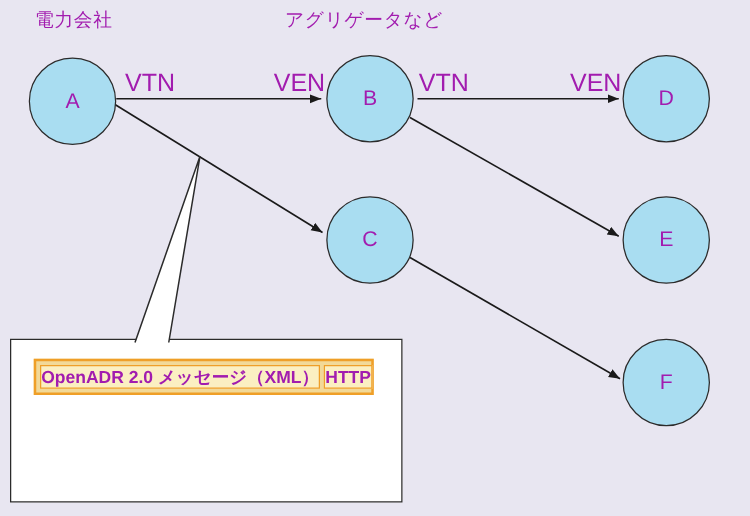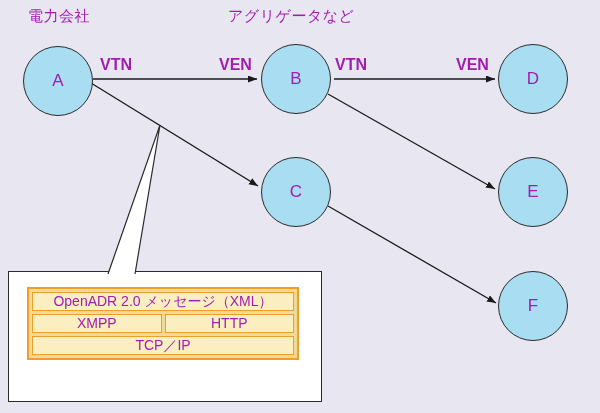--- a/index.html
+++ b/index.html
@@ -21,45 +21,44 @@
     border-radius:50%;
     background:#a9ddf1;
     border:1.6px solid #2b2b2b;
     box-sizing:border-box;
     display:flex;align-items:center;justify-content:center;
     font-size:17px;
     z-index:2;
   }
   .edge-label{
     position:absolute;top:56px;
-    font-size:16px;
+    font-size:20px;
     white-space:nowrap;
     z-index:3;
-    font-weight:bold;
   }
   svg.overlay{
     position:absolute;left:0;top:0;
     z-index:1;
   }
   .callout{
     position:absolute;left:8px;top:271px;
     width:314px;height:131px;
     background:#ffffff;
     border:1.5px solid #2b2b2b;
     box-sizing:border-box;
     z-index:0;
   }
   .stack{
     position:absolute;left:18px;top:15px;
     width:272px;
     box-sizing:border-box;
     border:2px solid #ef9f28;
     background:#f2d998;
     padding:3px;
-    display:flex;flex-direction:column;gap:3px;
+    display:flex;flex-direction:row;gap:3px;font-weight:bold;
   }
   .stack-row{display:flex;gap:3px;}
   .stack-cell{
     flex:1;
     background:#fbefc2;
     border:1.5px solid #ef9f28;
     box-sizing:content-box;
     height:17px;line-height:17px;
     text-align:center;
     font-size:14px;
@@ -100,22 +99,18 @@
   <div class="edge-label" style="left:219px">VEN</div>
   <div class="edge-label" style="left:335px">VTN</div>
   <div class="edge-label" style="left:456px">VEN</div>
 
   <div class="callout">
     <div class="stack">
       <div class="stack-row">
         <div class="stack-cell">OpenADR 2.0 メッセージ（XML）</div>
       </div>
       <div class="stack-row">
-        <div class="stack-cell">XMPP</div>
         <div class="stack-cell">HTTP</div>
-      </div>
-      <div class="stack-row">
-        <div class="stack-cell">TCP／IP</div>
       </div>
     </div>
   </div>
 
 </div>
 
 </body></html>

